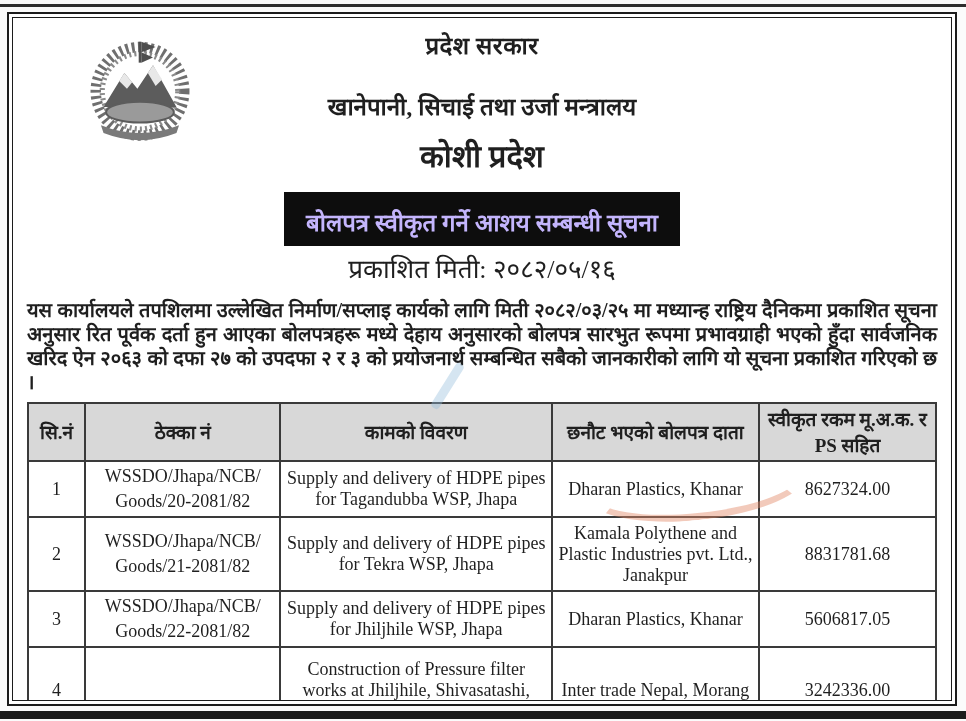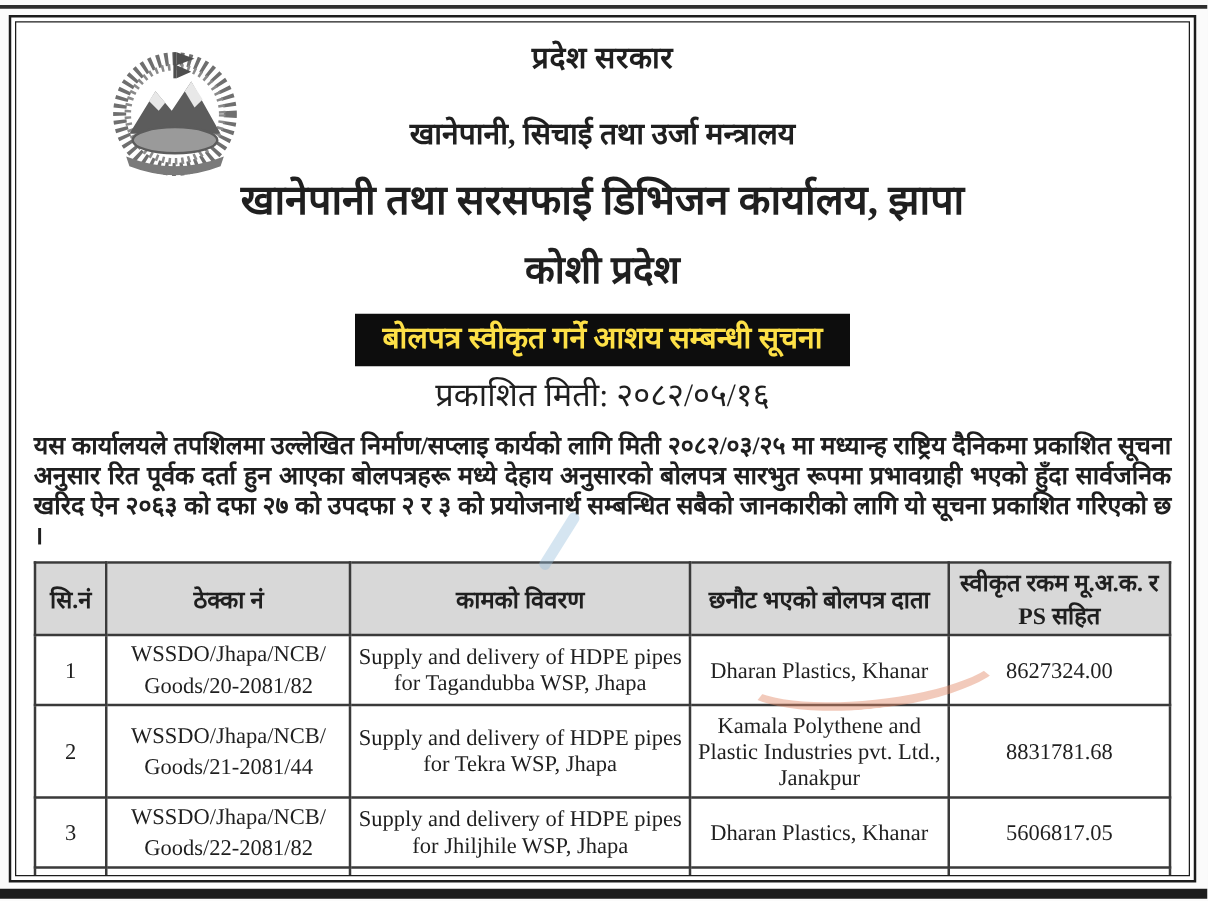--- a/index.html
+++ b/index.html
@@ -45,24 +45,24 @@
   }
   .hdr { text-align: center; font-weight: bold; }
   .hdr-govt     { margin-top: 10px;  font-size: 24px; letter-spacing: .5px; }
   .hdr-ministry { margin-top: 28px;  font-size: 24px; }
   .hdr-office   { margin-top: 14px;  font-size: 33px; }
   .hdr-province { margin-top: 12px;  font-size: 31px; }
   .notice-band-wrap { text-align: center; margin-top: 16px; }
   .notice-band {
     display: inline-block;
     background: #0d0d0d;
-    color: #fde047;
+    color: #c4b5fd;
     font-weight: bold;
     font-size: 24px;
-    padding: 1px 22px 8px 22px;
+    padding: 13px 22px 8px 22px;
   }
   .pub-date { text-align: center; font-weight: normal; font-size: 26px; margin-top: 4px; }
   
   .body-para {
     margin: 12px 14px 0 14px;
     font-size: 20px;
     line-height: 24px;
     text-align: justify;
     font-weight: 600;
   }
@@ -153,21 +153,20 @@
         <ellipse cx="50" cy="60" rx="26" ry="8" fill="#9a9a9a"></ellipse>
         <ellipse cx="50" cy="60" rx="26" ry="8" fill="none" stroke="#5c5c5c" stroke-width="1.5"></ellipse>
         <rect x="49" y="6" width="2" height="16" fill="#4e4e4e"></rect>
         <polygon points="51,6 62,10 51,14" fill="#4e4e4e"></polygon>
         <polygon points="51,14 60,18 51,22" fill="#4e4e4e"></polygon>
         <path d="M20,70 Q50,82 80,70 L78,76 Q50,87 22,76 Z" fill="#7a7a7a"></path>
       </svg>
 
       <div class="hdr hdr-govt">प्रदेश सरकार</div>
       <div class="hdr hdr-ministry">खानेपानी, सिचाई तथा उर्जा मन्त्रालय</div>
-      <div class="hdr hdr-office">खानेपानी तथा सरसफाई डिभिजन कार्यालय, झापा</div>
       <div class="hdr hdr-province">कोशी प्रदेश</div>
 
       <div class="notice-band-wrap">
         <span class="notice-band">बोलपत्र स्वीकृत गर्ने आशय सम्बन्धी सूचना</span>
       </div>
 
       <div class="pub-date">प्रकाशित मिती: २०८२/०५/१६</div>
 
       <p class="body-para">यस कार्यालयले तपशिलमा उल्लेखित निर्माण/सप्लाइ कार्यको लागि मिती २०८२/०३/२५ मा मध्यान्ह राष्ट्रिय दैनिकमा प्रकाशित सूचना अनुसार रित पूर्वक दर्ता हुन आएका बोलपत्रहरू मध्ये देहाय अनुसारको बोलपत्र सारभुत रूपमा प्रभावग्राही भएको हुँदा सार्वजनिक खरिद ऐन २०६३ को दफा २७ को उपदफा २ र ३ को प्रयोजनार्थ सम्बन्धित सबैको जानकारीको लागि यो सूचना प्रकाशित गरिएको छ ।</p>
 
@@ -200,21 +199,21 @@
                 <span class="contract-line">Goods/20-2081/82</span>
               </td>
               <td>Supply and delivery of HDPE pipes for Tagandubba WSP, Jhapa</td>
               <td>Dharan Plastics, Khanar</td>
               <td>8627324.00</td>
             </tr>
             <tr class="r2">
               <td>2</td>
               <td>
                 <span class="contract-line">WSSDO/Jhapa/NCB/</span>
-                <span class="contract-line">Goods/21-2081/44</span>
+                <span class="contract-line">Goods/21-2081/82</span>
               </td>
               <td>Supply and delivery of HDPE pipes for Tekra WSP, Jhapa</td>
               <td>Kamala Polythene and Plastic Industries pvt. Ltd., Janakpur</td>
               <td>8831781.68</td>
             </tr>
             <tr class="r3">
               <td>3</td>
               <td>
                 <span class="contract-line">WSSDO/Jhapa/NCB/</span>
                 <span class="contract-line">Goods/22-2081/82</span>

